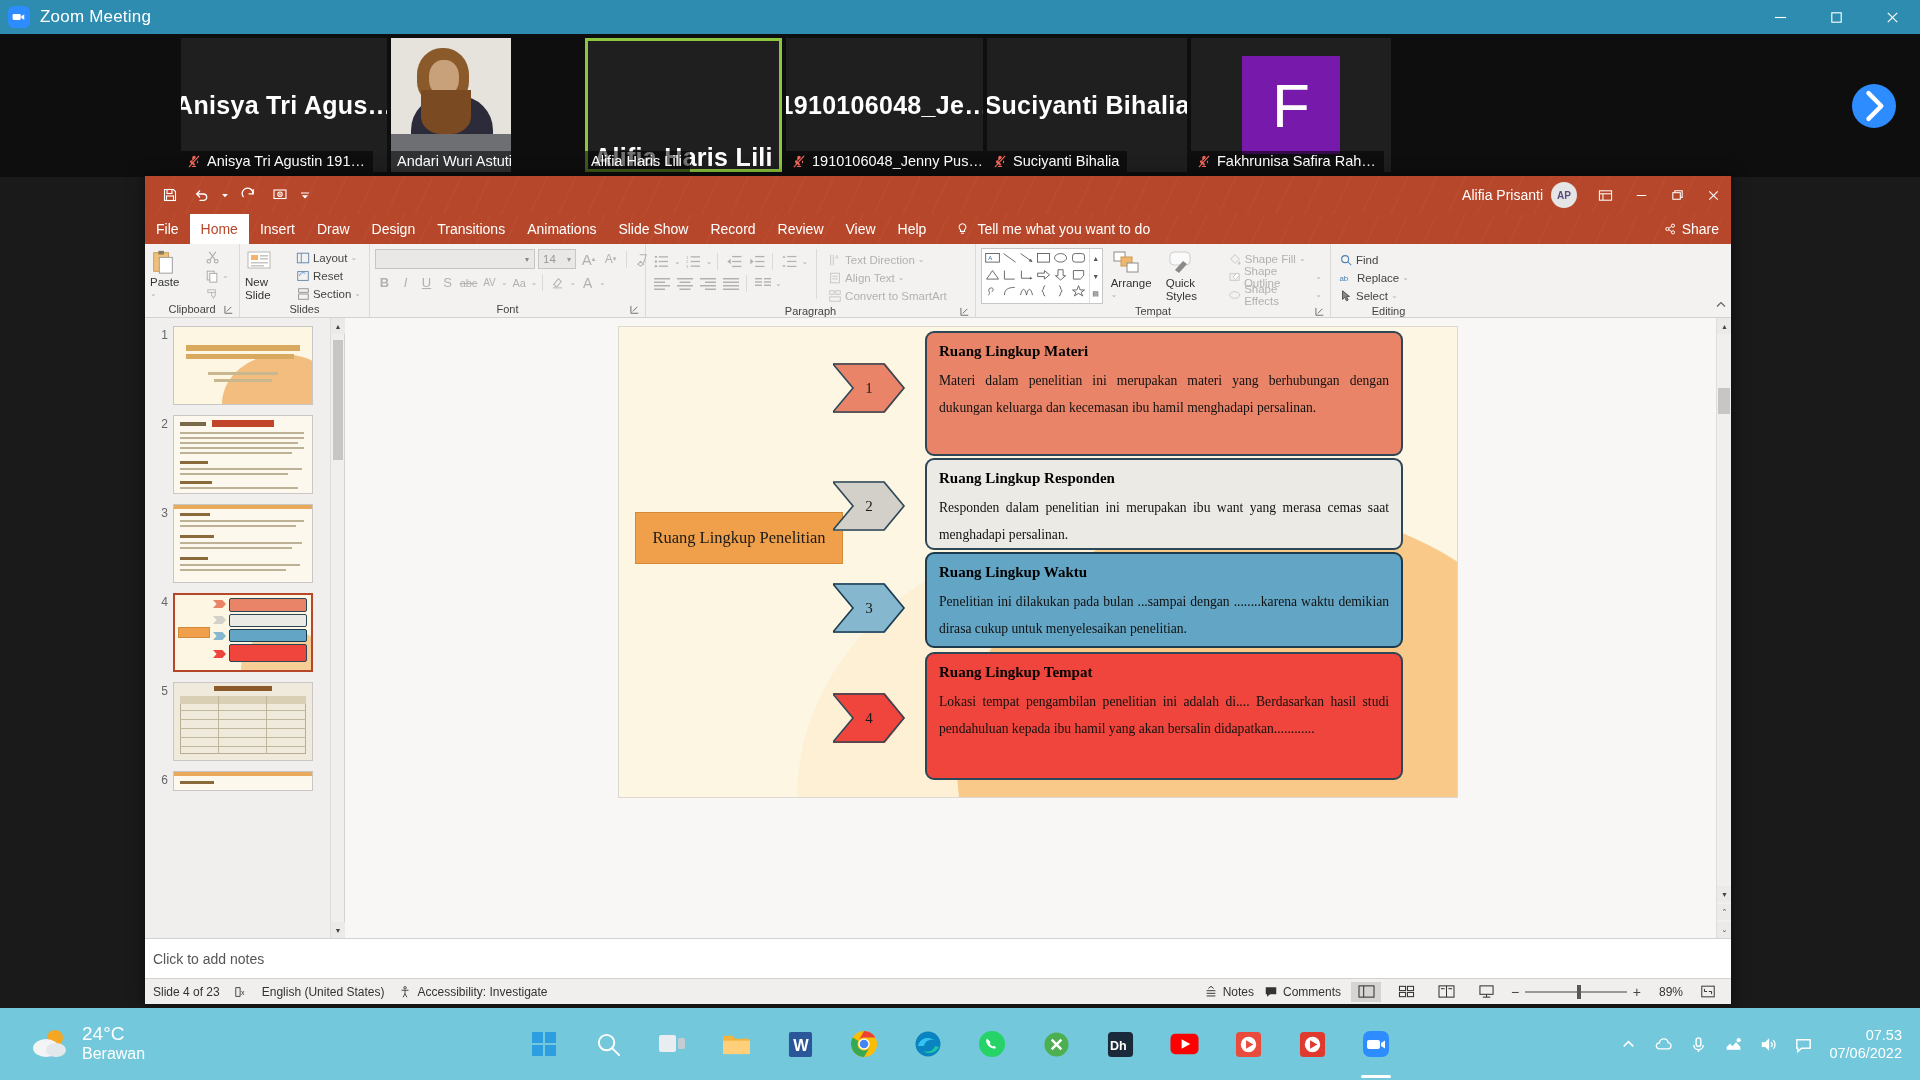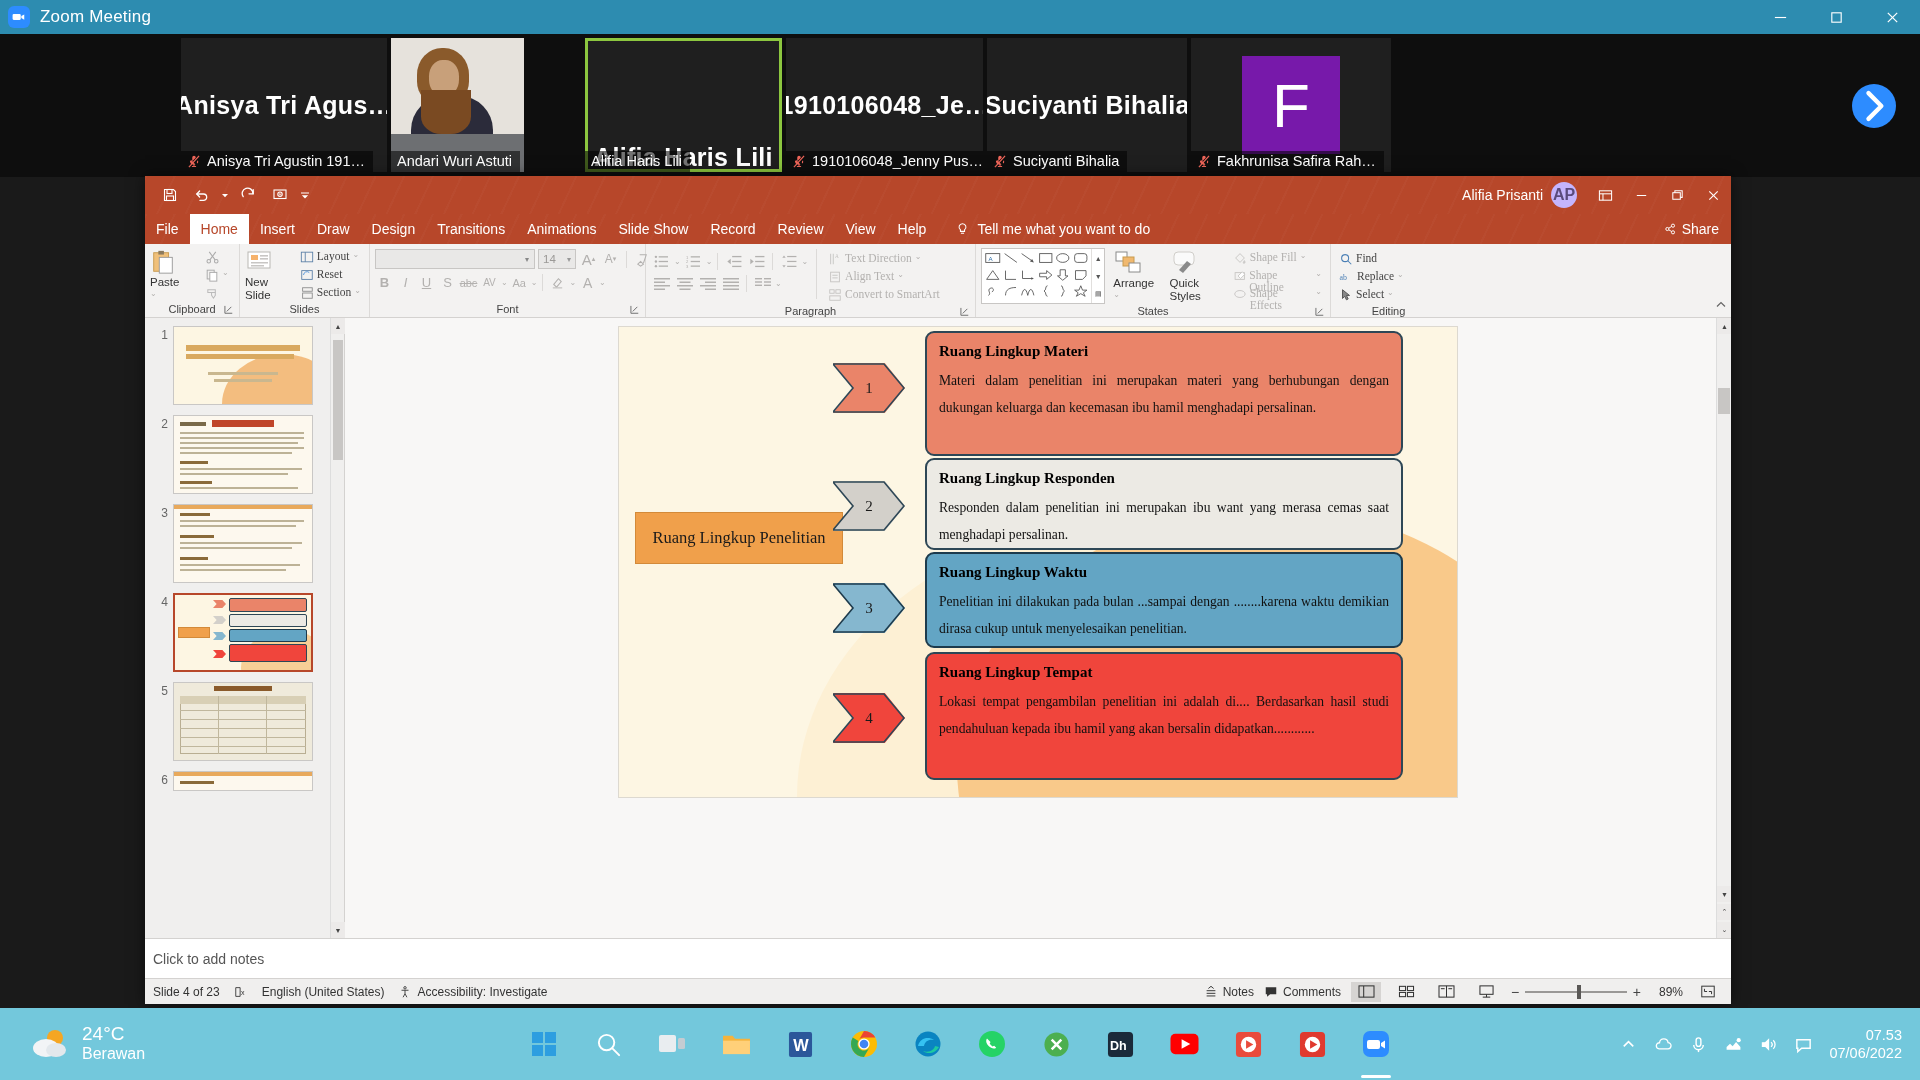--- a/index.html
+++ b/index.html
@@ -55,22 +55,22 @@
   .qat { display:flex; align-items:center; gap:2px; padding-left:10px; z-index:2;}
   .qat div { width:30px; height:28px; display:flex; align-items:center;
     justify-content:center; }
   .qat svg { width:16px; height:16px; }
   .ppt-title-text { position:absolute; left:0; right:0; text-align:center;
     font-size:15px; z-index:2; }
   .ppt-title-right { position:absolute; right:0; top:0; height:38px; display:flex;
     align-items:center; z-index:3; }
   .user-chip { display:flex; align-items:center; gap:8px; margin-right:10px; }
   .user-name { font-size:14px; color:#fff; }
-  .user-av { width:26px; height:26px; border-radius:50%; background:#c4b5fd;
-    color:#5a4b7d; font-size:16px; display:flex; align-items:center;
+  .user-av { width:26px; height:26px; border-radius:50%; background:#e5e5e5;
+    color:#5a4b7d; font-size:10px; display:flex; align-items:center;
     justify-content:center; font-weight:bold; }
   .tb-ic { width:36px; height:38px; display:flex; align-items:center;
     justify-content:center; color:#fff; }
   .tb-ic svg { width:15px; height:15px; }
 
   
   .ribbon-tabs { height:30px; background:#b7472a; display:flex; align-items:stretch;
     position:relative; }
   .ribbon-tabs::after{content:"";position:absolute;inset:0;
     background:repeating-linear-gradient(115deg, rgba(255,255,255,.025) 0 2px, transparent 2px 26px);
@@ -93,22 +93,22 @@
   .rgrp-body { flex:1; display:flex; align-items:flex-start; padding:3px 5px 0; }
   .rgrp-title { height:15px; text-align:center; font-size:11px; color:#444;
     line-height:15px; position:relative; }
   .dlg { position:absolute; right:4px; bottom:1px; width:11px; height:11px; }
   .rgrp-title span.t { display:inline-block; }
 
   .bigbtn { width:52px; display:flex; flex-direction:column; align-items:flex-start;
     gap:1px; padding-top:2px; }
   .bigbtn .lbl { font-size:11.5px; color:#333; text-align:center; line-height:12px; }
   .smallcol { display:flex; flex-direction:column; gap:1px; padding-top:2px;}
-  .smallbtn { display:flex; gap:3px; padding:1px 3px;
-    font-size:11.5px; color:#444; height:17px;font-family:Liberation Serif, serif; }
+  .smallbtn { display:flex; align-items:center; gap:3px; padding:1px 3px;
+    font-size:11.5px; color:#444; height:17px; }
   .smallbtn.dim { color:#b3b1af; }
 
   .fontrow1 { display:flex; align-items:center; gap:3px; }
   .fontbox { width:160px; height:20px; background:#e9e8e7; border:1px solid #c8c6c4;
     display:flex; align-items:center; }
   .fontbox .arr { margin-left:auto; width:14px; text-align:center; font-size:8px;
     color:#888; }
   .sizebox { width:38px; height:20px; background:#e9e8e7; border:1px solid #c8c6c4;
     display:flex; align-items:center; padding-left:4px; font-size:11.5px;
     color:#9b9997; }
@@ -260,21 +260,21 @@
       <svg class="mute-ic" viewBox="0 0 16 16">
           <path d="M8 1.5a2 2 0 00-2 2v4.3l4-4V3.5a2 2 0 00-2-2z" fill="#f0665a"></path>
           <path d="M11.5 7v1a3.5 3.5 0 01-.3 1.4l1 1A5 5 0 0012.7 7z" fill="#f0665a"></path>
           <path d="M4.4 7H3.3a4.7 4.7 0 004.1 4.6V13H5.6v1.2h4.8V13H8.6v-1.4a4.6 4.6 0 001.1-.2L4.5 6.1z" fill="#f0665a"></path>
           <line x1="2.2" y1="14.4" x2="13.8" y2="1.6" stroke="#f0665a" stroke-width="1.4"></line>
         </svg>
       <span>Anisya Tri Agustin 191…</span>
     </div>
   </div>
 
-  <div class="tile" style="left:391px;width:133px;">
+  <div class="tile" style="left:391px;width:120px;">
     <div class="tile-photo">
       <div class="ph" style="left:0;top:0;right:0;bottom:0;background:#e6e2dc;"></div>
       <div class="ph" style="left:26px;top:10px;width:52px;height:56px;background:#8a5a2b;border-radius:48% 48% 40% 40%;"></div>
       <div class="ph" style="left:38px;top:22px;width:30px;height:36px;background:#c8a07a;border-radius:45%;"></div>
       <div class="ph" style="left:20px;top:58px;width:82px;height:60px;background:#2b2b3a;border-radius:34px 34px 0 0;"></div>
       <div class="ph" style="left:30px;top:52px;width:50px;height:44px;background:#7a4a22;border-radius:0 0 40% 40%;"></div>
       <div class="ph" style="left:0;top:96px;right:0;height:38px;background:#6d6f72;"></div>
     </div>
     <div class="tile-label">
       <span>Andari Wuri Astuti</span>
@@ -826,21 +826,21 @@
           </div>
           <div class="smallbtn dim">
             <svg width="14" height="14" viewBox="0 0 16 16" fill="none" stroke="#c4c2c0" stroke-width="1">
                 <ellipse cx="8" cy="8" rx="6" ry="4"></ellipse>
               </svg>
             <span>Shape Effects</span>
             <span class="cv">⌄</span>
           </div>
         </div>
       </div>
-      <div class="rgrp-title"><span class="t">States</span>
+      <div class="rgrp-title"><span class="t">Tempat</span>
         <svg class="dlg" viewBox="0 0 12 12" fill="none" stroke="#666" stroke-width="1">
             <path d="M1 1v8h8"></path>
             <line x1="3" y1="7" x2="8" y2="2"></line>
           </svg>
       </div>
     </div>
 
     <div class="rgrp" style="width:115px;border-right:none;">
       <div class="rgrp-body" style="padding-top:5px;">
         <div class="smallcol">

